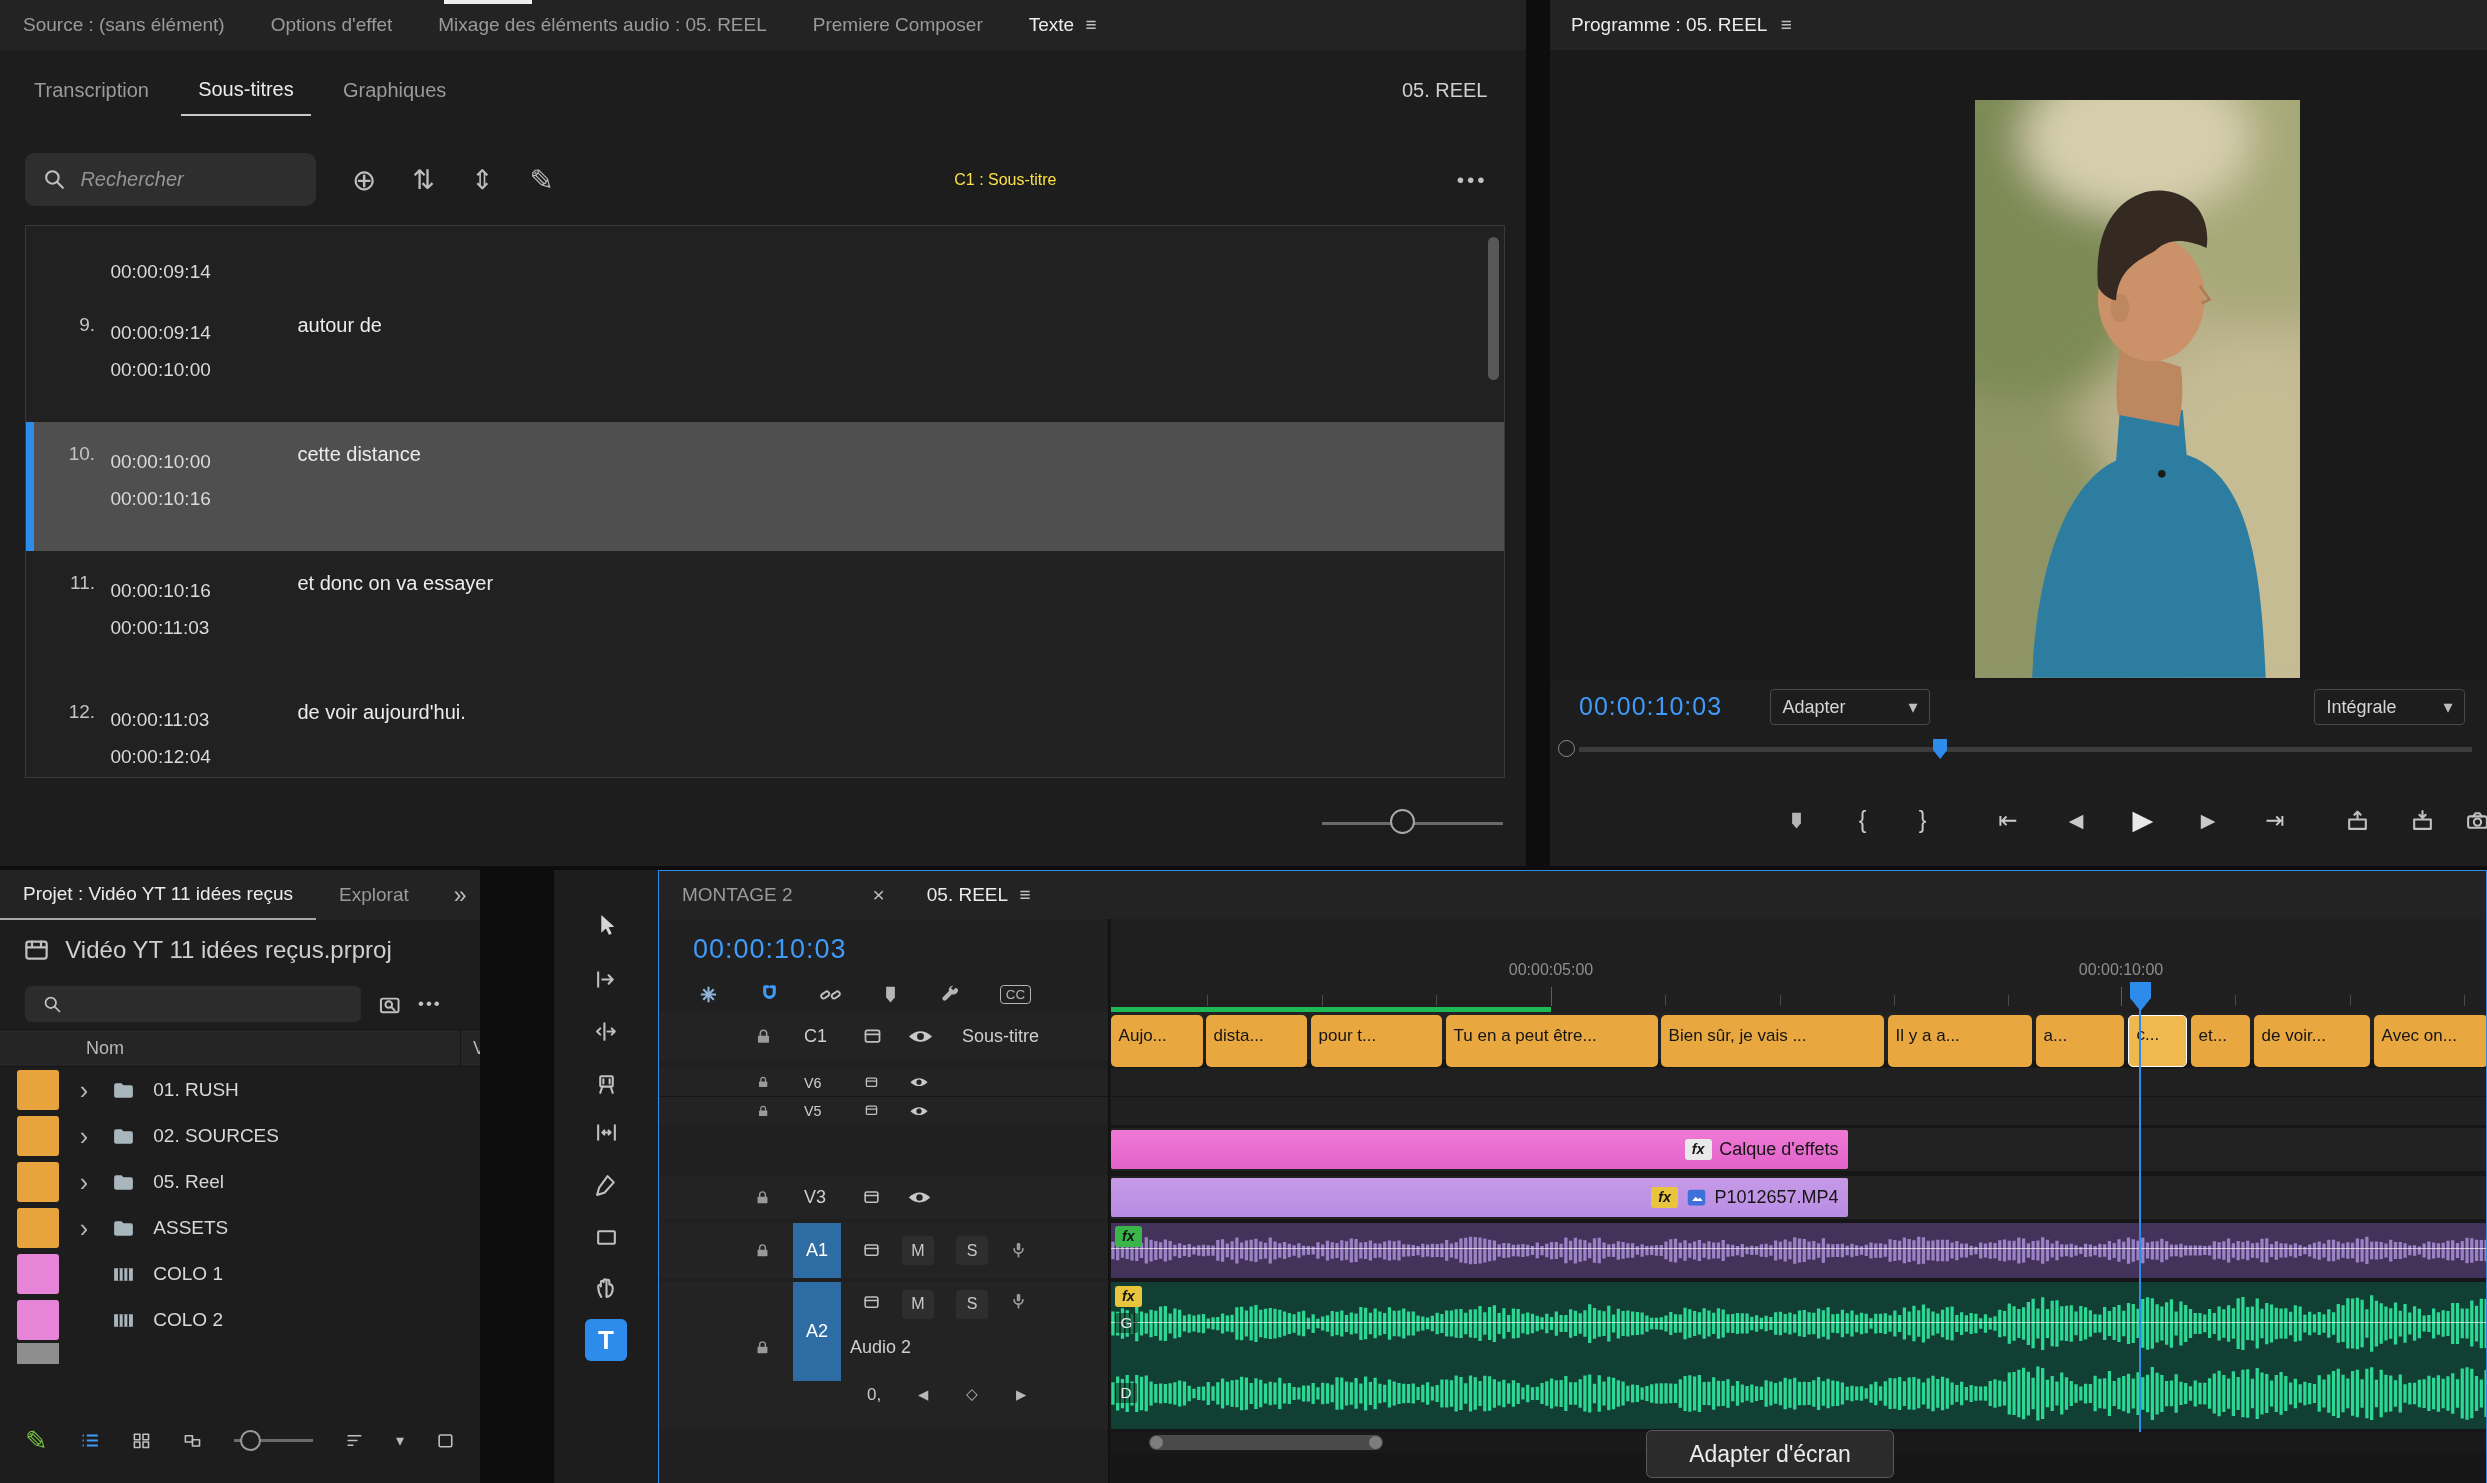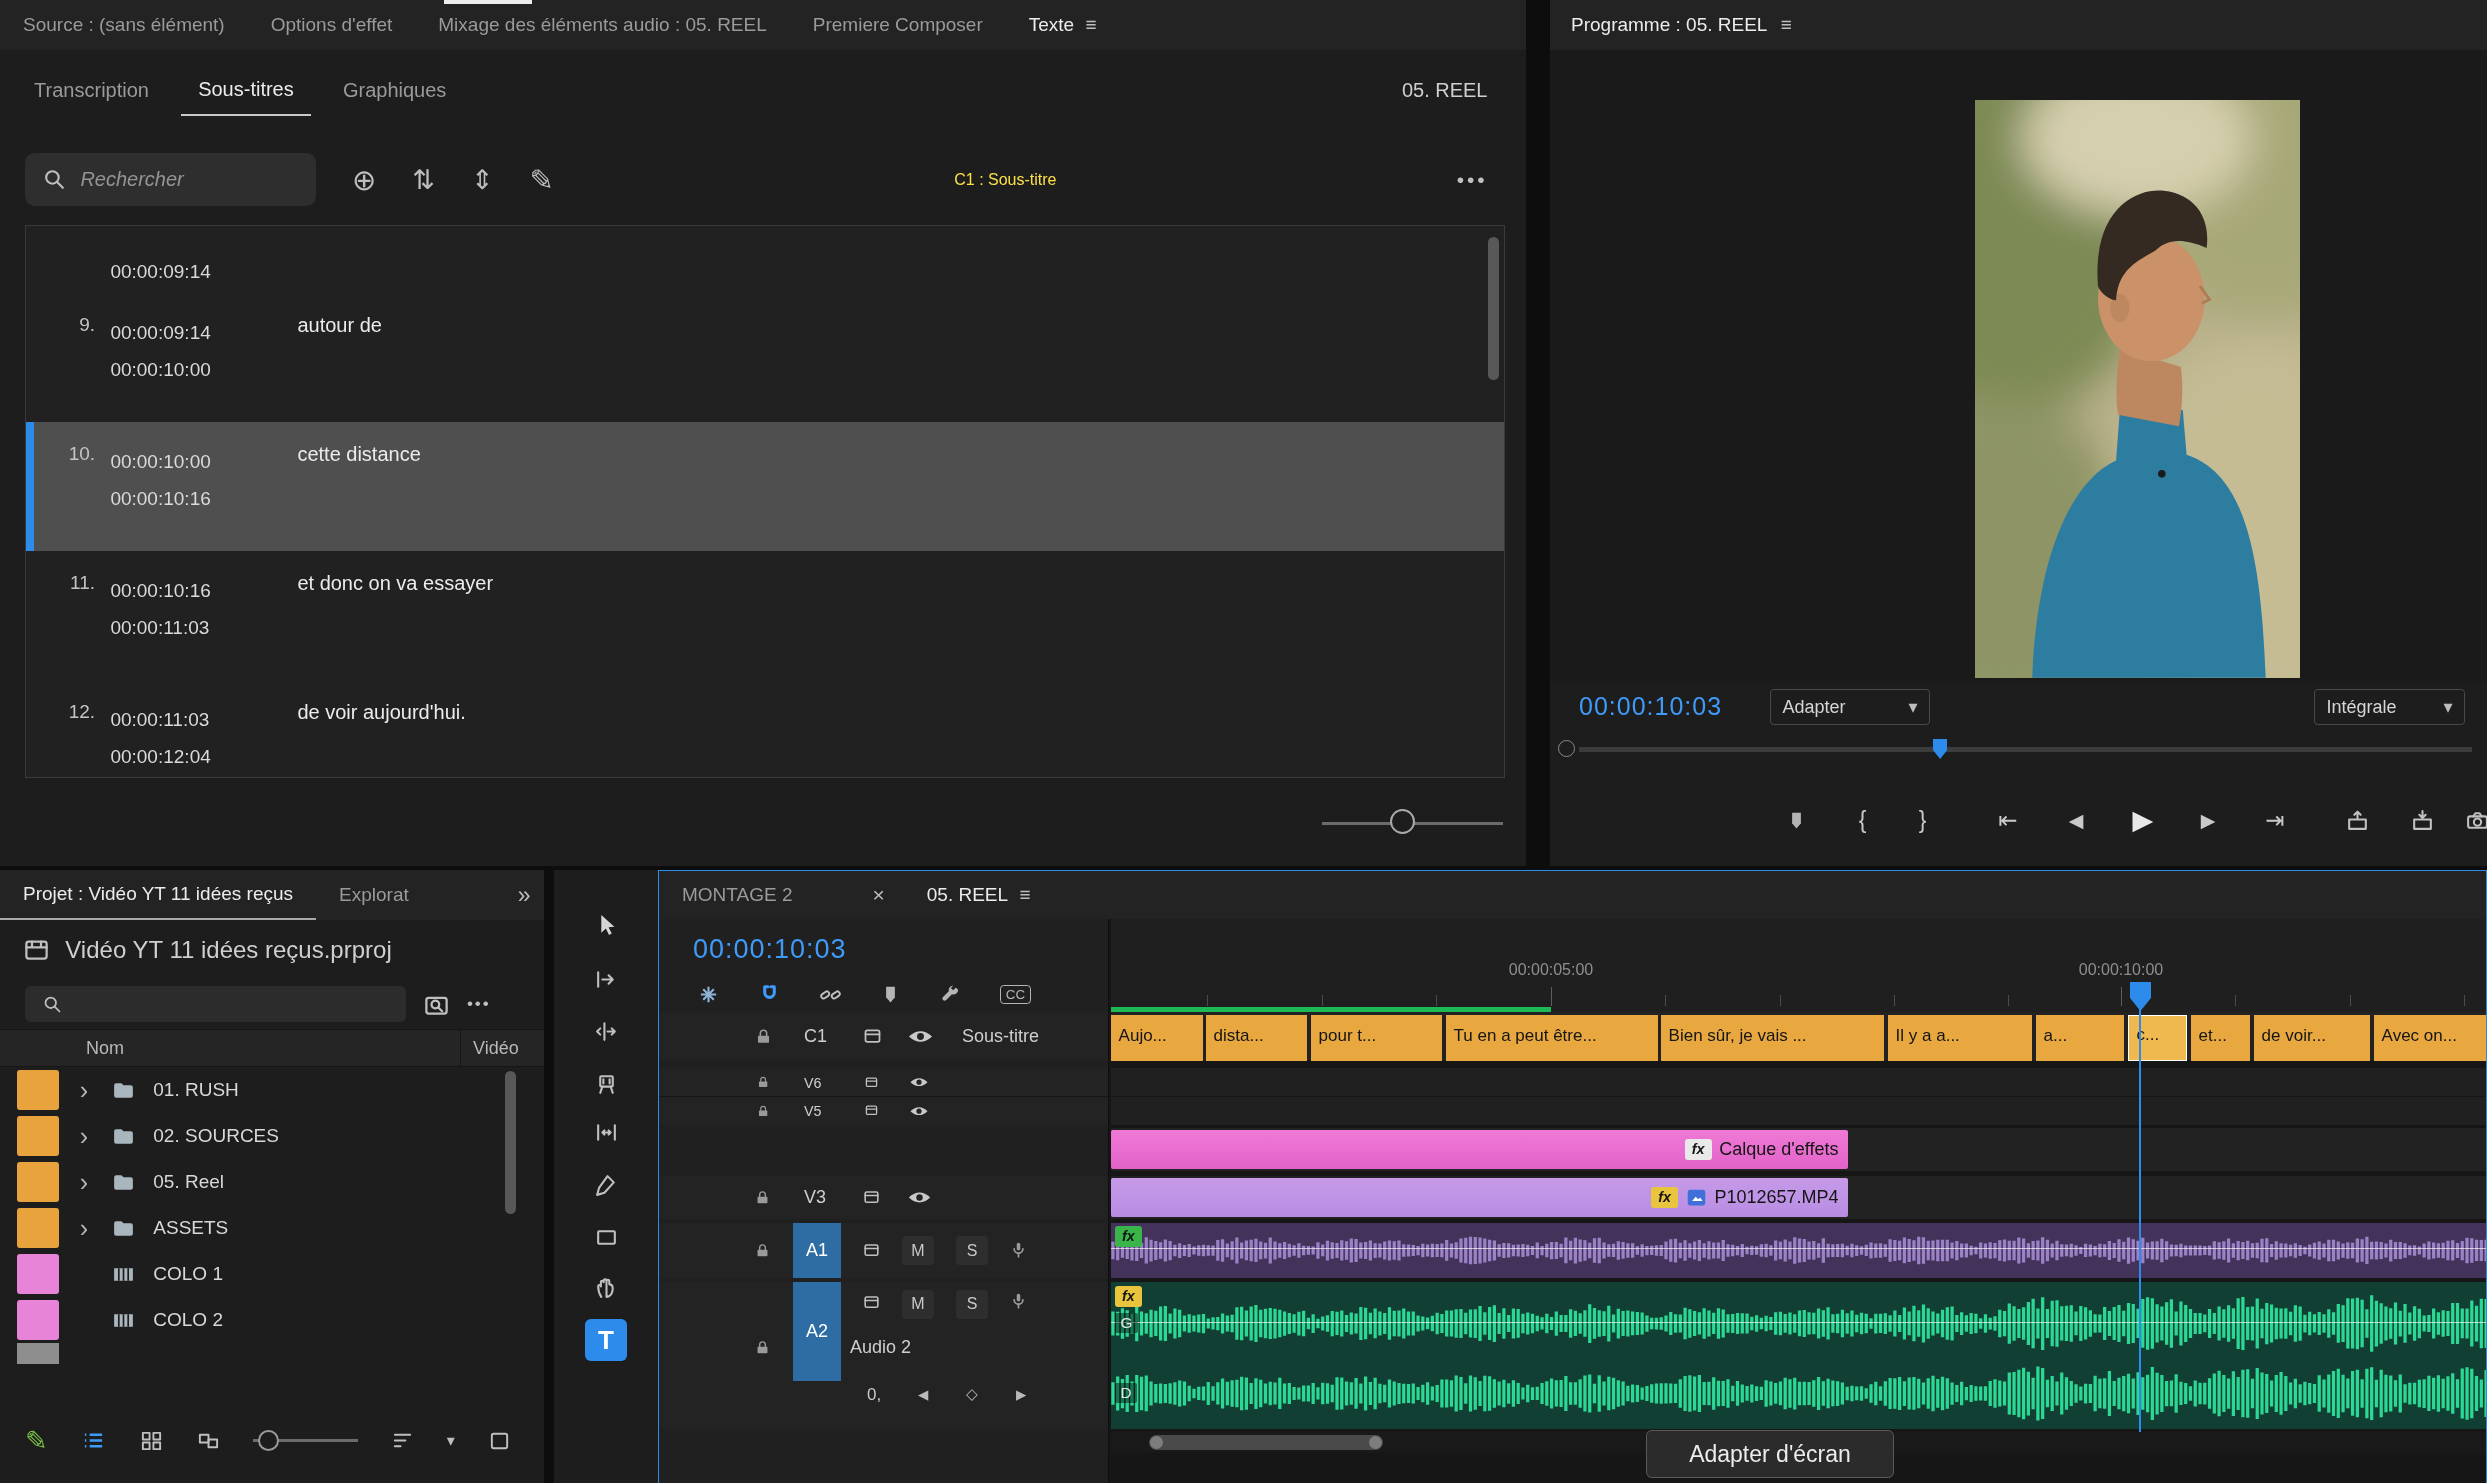--- a/index.html
+++ b/index.html
@@ -42,21 +42,21 @@
 .prog-header{display:flex;align-items:center;gap:13.4px;height:50px;background:#232323;padding:0 21px;font-size:19px;color:#bdbdbd}
 .video-area{position:absolute;left:0;top:50px;right:0;height:631px;background:#1a1a1a}
 .video-frame{position:absolute;left:425px;top:50px;width:325px;height:578px;background:#000}
 .prog-tc{position:absolute;left:29px;top:692px;font-size:25px;color:#3f9bfa;letter-spacing:1px}
 .dd{position:absolute;top:689px;height:36px;display:flex;align-items:center;justify-content:space-between;padding:0 11.4px;border:1px solid #4a4a4a;border-radius:3.8px;background:#1d1d1d;color:#d6d6d6;font-size:18px}
 .scrub{position:absolute;left:29px;right:15.3px;top:747px;height:4.8px;background:#3c3c3c}
 .scrub-ring{position:absolute;left:7.6px;top:740px;width:17px;height:17px;border:1.9px solid #8a8a8a;border-radius:50%}
 .scrub-head{position:absolute;top:739px;width:14.3px;height:20px;background:#2d8ceb;clip-path:polygon(0 0,100% 0,100% 55%,50% 100%,0 55%)}
 .tr-ico{position:absolute;top:801px;height:38px;display:flex;align-items:center;justify-content:center;color:#c9c9c9;font-size:23px}
 
-#project-panel{left:0;top:870px;width:544px;height:614px}
+#project-panel{left:0;top:870px;width:480px;height:614px}
 .proj-file{display:flex;align-items:center;gap:15.3px;height:59px;padding:0 23px;color:#cfcfcf;font-size:24px}
 .proj-search{display:flex;align-items:center;height:50px;padding:0 25px;gap:17px}
 .proj-search .searchbox{width:381px;height:36px;border-radius:5.7px;background:#2c2c2c}
 .proj-cols{position:relative;display:flex;align-items:center;height:38px;background:#252525;border-top:1px solid #161616;border-bottom:1px solid #161616;font-size:18px;color:#b9b9b9}
 .col-div{position:absolute;left:460px;top:0;bottom:0;width:1px;background:#161616}
 .proj-row{display:flex;align-items:center;height:46px;padding-left:17px;gap:0;font-size:19px;color:#d8d8d8}
 .chip{width:42px;height:40px;border-radius:2.9px;flex:none}
 .chip.orange{background:#e8a33d}
 .chip.pink{background:#e884d8}
 .chip.gray{background:#8e8e8e}
@@ -79,21 +79,21 @@
 .hrow{position:absolute;left:0;right:0;background:#232323;display:flex;align-items:center}
 .lane{position:absolute;left:0;right:0;background:#222}
 .trk-id{color:#cfcfcf;font-size:18px}
 .ms{width:32px;height:29px;background:#2e2e2e;border-radius:3.8px;display:flex;align-items:center;justify-content:center;color:#c9c9c9;font-size:16px}
 .srcbox{position:absolute;left:134px;width:48px;background:#2e6da4;display:flex;align-items:center;justify-content:center;color:#fff;font-size:18px}
 .ruler{position:absolute;left:0;right:0;top:0;height:93px;background:#1f1f1f}
 .ruler-label{position:absolute;top:42px;transform:translateX(-50%);font-size:16px;color:#8e8e8e}
 .tick{position:absolute;bottom:5.7px;width:1px;height:11.4px;background:#4b4b4b}
 .tick.major{height:19px;background:#5d5d5d}
 .renderbar{position:absolute;left:0;top:88px;width:440px;height:4.8px;background:#1db954}
-.cclip{position:absolute;top:2.9px;height:46px;background:#e8a73f;color:#151515;font-size:17px;line-height:42px;padding:0 7.6px;white-space:nowrap;overflow:hidden;border-radius:0}
+.cclip{position:absolute;top:2.9px;height:52px;background:#e8a73f;color:#151515;font-size:17px;line-height:42px;padding:0 7.6px;white-space:nowrap;overflow:hidden;border-radius:5px}
 .cclip.sel{border:1.9px solid #fff;background:#f0b94f;line-height:38px}
 .vclip{position:absolute;top:1.9px;height:39px;border-radius:1.9px;display:flex;align-items:center;justify-content:flex-end;gap:7.6px;padding:0 9.5px;color:#151515;font-size:18px}
 .fxbadge{display:inline-flex;align-items:center;justify-content:center;width:27px;height:21px;border-radius:2.9px;font-size:14.3px;font-style:italic;font-weight:bold;color:#151515}
 .aclip{position:absolute;left:0;width:1377px}
 .playhead{position:absolute;width:1.9px;background:#2d8ceb;z-index:9}
 .ph-grip{position:absolute;left:1019px;top:63px;width:21px;height:29px;background:#2d8ceb;z-index:9;clip-path:polygon(0 0,100% 0,100% 55%,50% 100%,0 55%)}
 .tl-scroll{position:absolute;left:0;right:0;top:513px;height:21px;background:#191919}
 .tl-thumb{position:absolute;left:38px;top:2.9px;width:234px;height:15.3px;background:#4a4a4a;border-radius:8.6px}
 .tl-thumb::before,.tl-thumb::after{content:"";position:absolute;top:1px;width:13.4px;height:13.4px;border-radius:50%;background:#7d7d7d}
 .tl-thumb::before{left:1px}.tl-thumb::after{right:1px}

